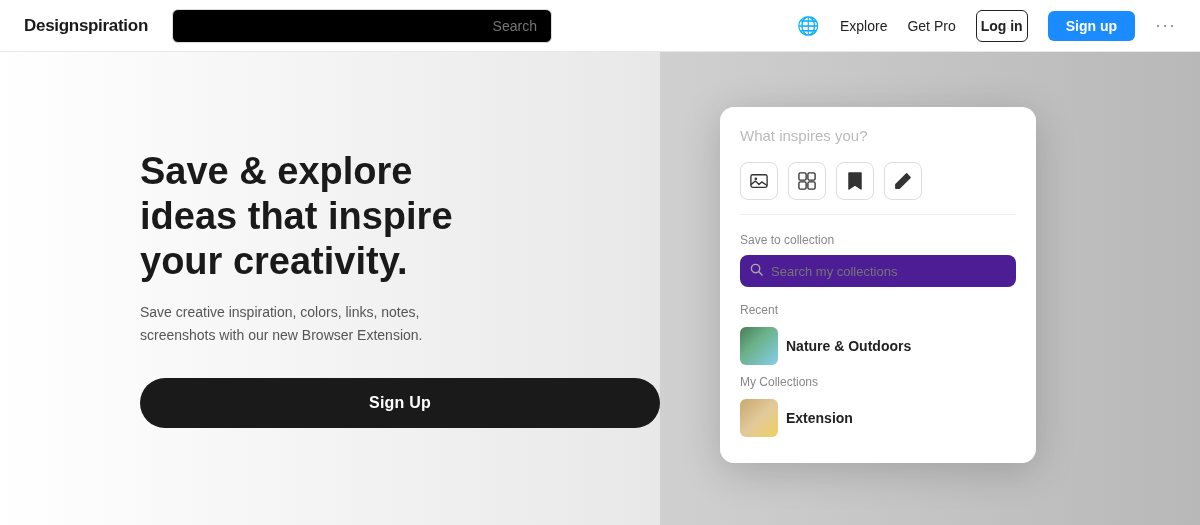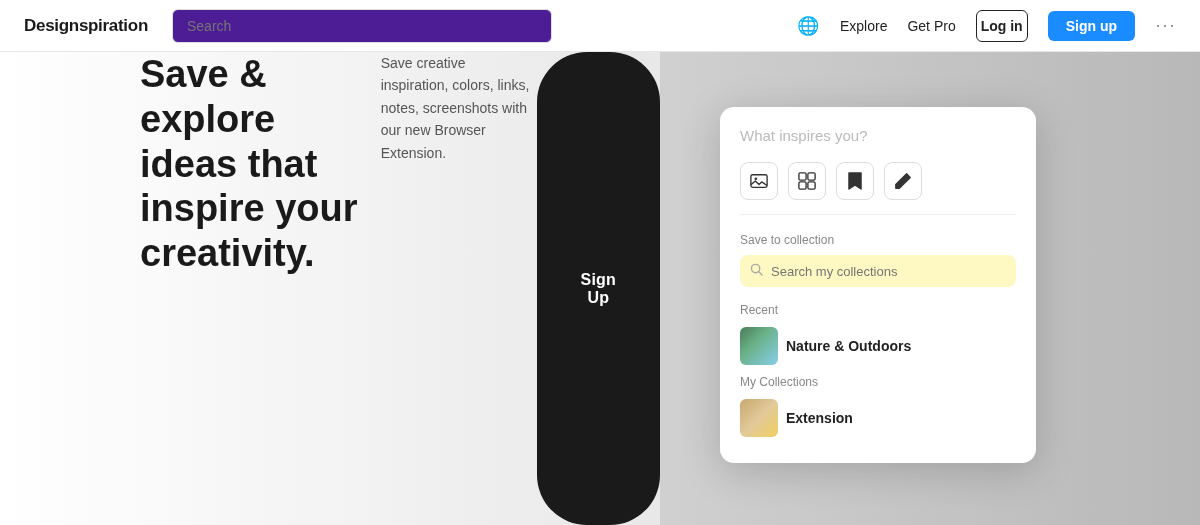--- a/index.html
+++ b/index.html
@@ -34,22 +34,23 @@
       margin: 0 24px;
       max-width: 380px;
     }
     .search-bar input {
       width: 100%;
       padding: 8px 14px;
       border: 1px solid #ddd;
       border-radius: 6px;
       font-size: 14px;
       color: #888;
-      background: #4c1d95;
+      background: #000000;
       outline: none;
+      text-align: right;
     }
     .header-right {
       display: flex;
       align-items: center;
       gap: 20px;
       margin-left: auto;
     }
     .globe-icon {
       color: #555;
       font-size: 18px;
@@ -95,21 +96,21 @@
       width: 100%;
       height: calc(525px - 52px);
       position: relative;
     }
 
     
     .left-panel {
       width: 55%;
       background: linear-gradient(to right, #ffffff 0%, #e8e8e8 100%);
       display: flex;
-      flex-direction: row;
+      flex-direction: column;
       justify-content: center;
       padding: 0 0 0 140px;
       position: relative;
     }
 
     
     .right-panel {
       width: 45%;
       background: linear-gradient(to right, #d0d0d0 0%, #b8b8b8 100%);
       position: relative;
@@ -181,21 +182,21 @@
       color: #333;
     }
     .popup-save-label {
       font-size: 12px;
       color: #888;
       margin-bottom: 8px;
     }
     .popup-search-row {
       display: flex;
       align-items: center;
-      background: #fef9c3;
+      background: #4c1d95;
       border-radius: 8px;
       padding: 8px 10px;
       margin-bottom: 16px;
       gap: 8px;
     }
     .popup-search-icon {
       color: #aaa;
       font-size: 14px;
     }
     .popup-search-input {

